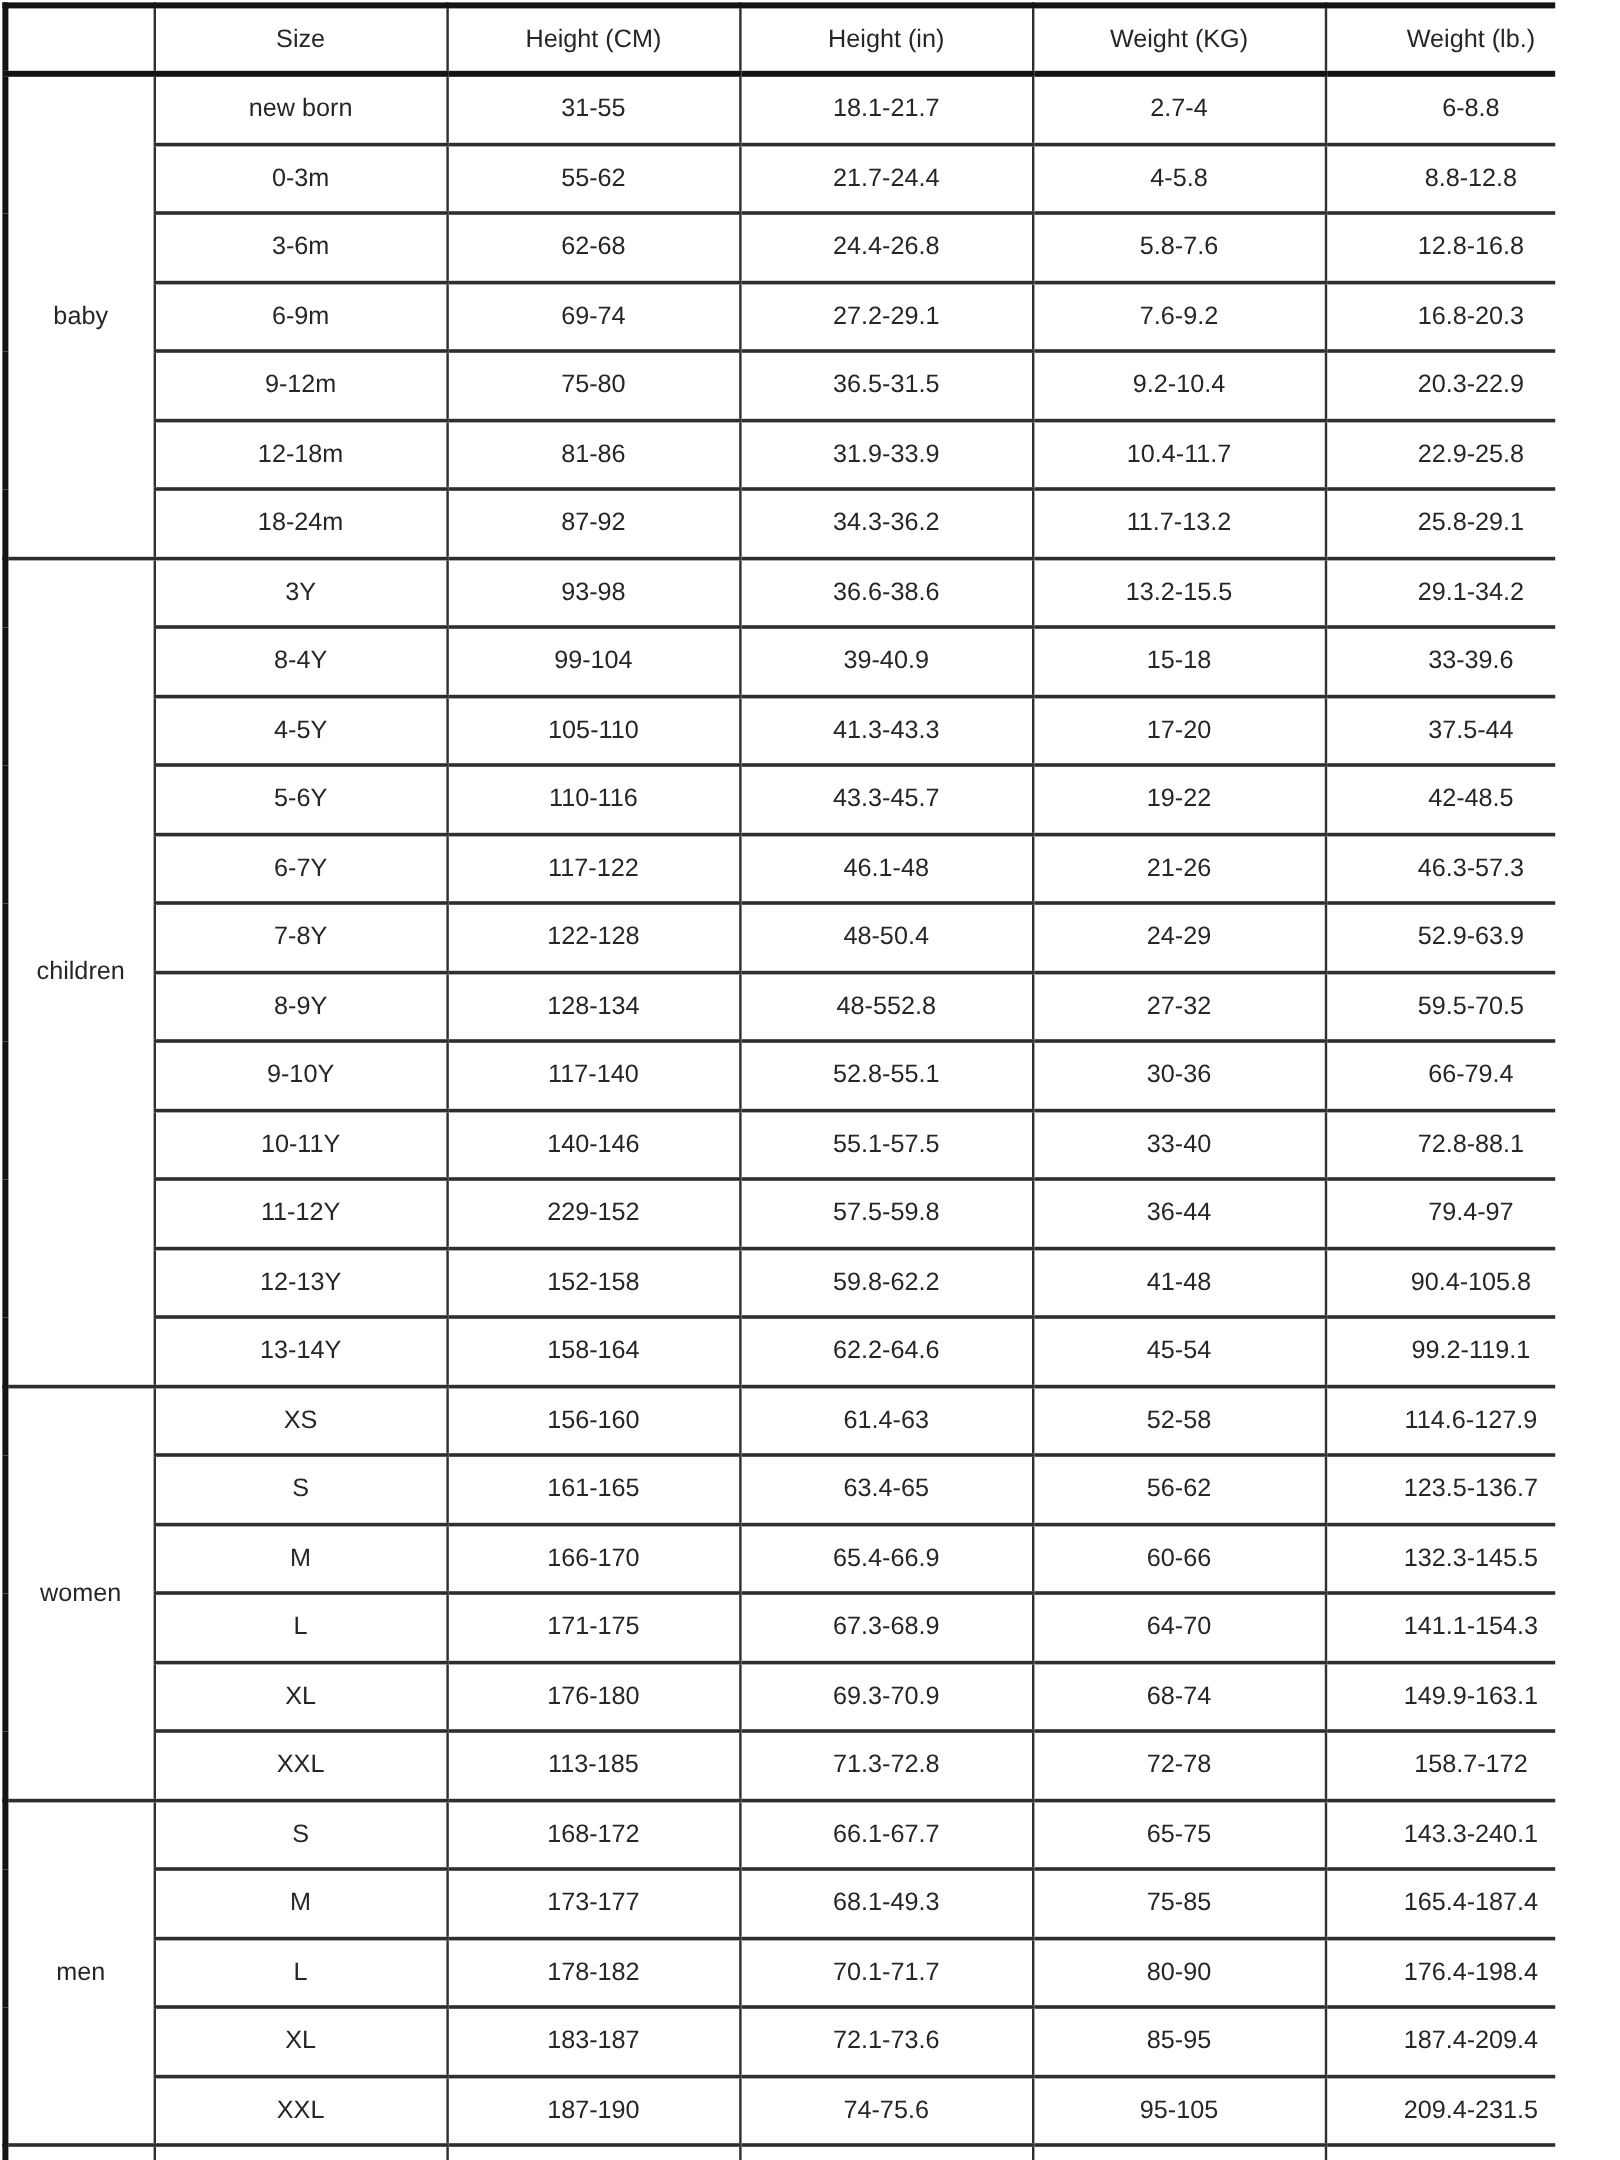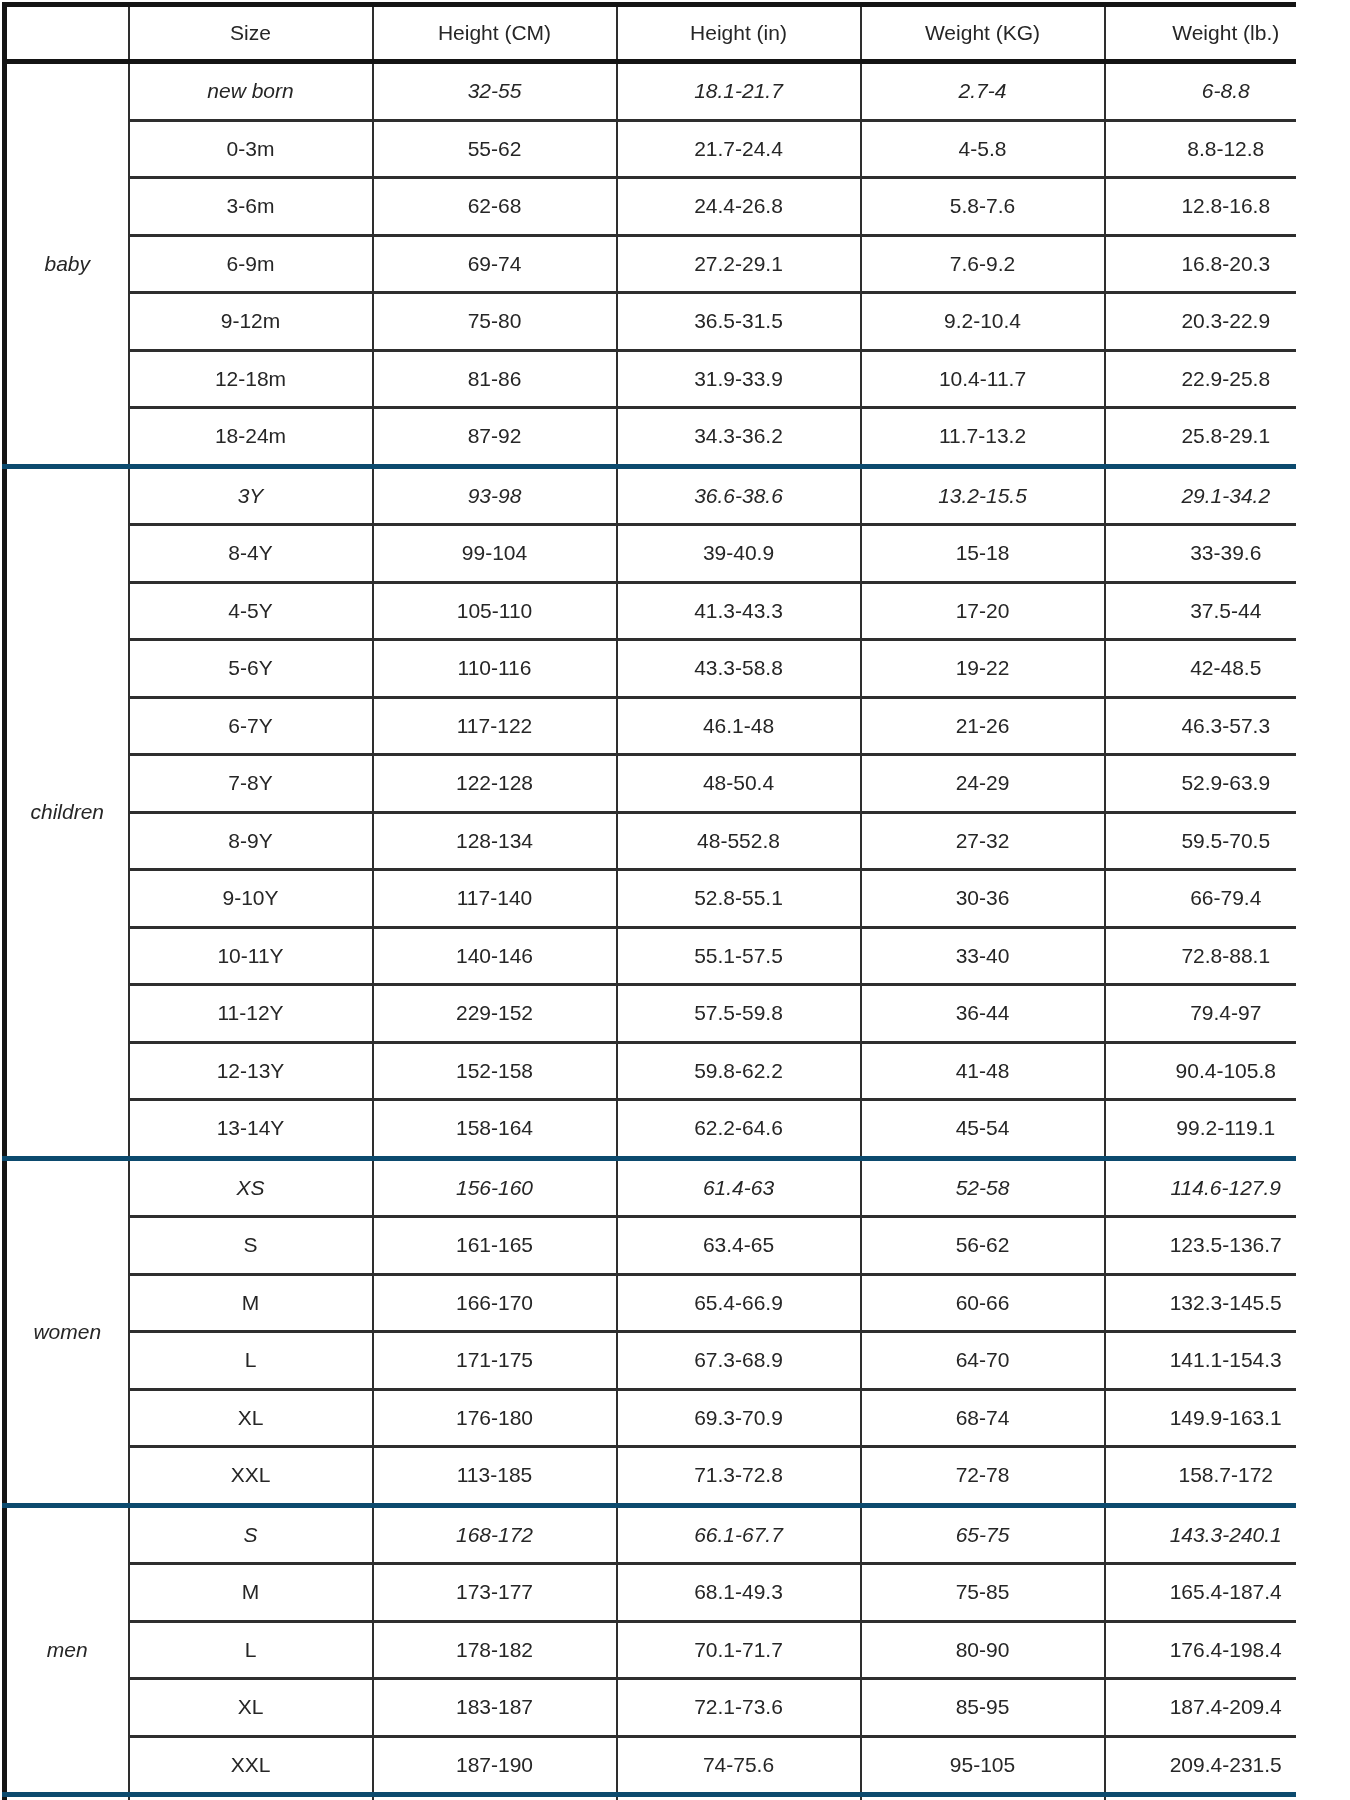--- a/index.html
+++ b/index.html
@@ -42,21 +42,21 @@
   
   table.size-chart {
     border: 5px solid #141414;
   }
   thead th, thead td {
     height: 52px;
     font-size: 22px;
     border-bottom: 5px solid #141414 !important;
   }
   tr.data-row td { height: 54.5px; }
-  tr.section-start td { border-top: 5px solid #0c4a6e; font-style: italic; }
+  tr.section-start td { border-top: 2px solid #0c4a6e; }
   td.group-cell {
     font-size: 21px;
   }
   tr.partial-row td { height: 54.5px; }
 </style>
 </head>
 <body>
 
 <div class="page">
   <table class="size-chart">
@@ -75,21 +75,21 @@
         <th>Height (CM)</th>
         <th>Height (in)</th>
         <th>Weight (KG)</th>
         <th>Weight (lb.)</th>
       </tr>
     </thead>
     <tbody>
         <tr class="data-row section-start">
           <td class="group-cell" rowspan="7">baby</td>
           <td class="size-cell">new born</td>
-          <td class="value-cell">32-55</td>
+          <td class="value-cell">31-55</td>
           <td class="value-cell">18.1-21.7</td>
           <td class="value-cell">2.7-4</td>
           <td class="value-cell">6-8.8</td>
         </tr>
         <tr class="data-row">
           <td class="size-cell">0-3m</td>
           <td class="value-cell">55-62</td>
           <td class="value-cell">21.7-24.4</td>
           <td class="value-cell">4-5.8</td>
           <td class="value-cell">8.8-12.8</td>
@@ -147,21 +147,21 @@
         <tr class="data-row">
           <td class="size-cell">4-5Y</td>
           <td class="value-cell">105-110</td>
           <td class="value-cell">41.3-43.3</td>
           <td class="value-cell">17-20</td>
           <td class="value-cell">37.5-44</td>
         </tr>
         <tr class="data-row">
           <td class="size-cell">5-6Y</td>
           <td class="value-cell">110-116</td>
-          <td class="value-cell">43.3-58.8</td>
+          <td class="value-cell">43.3-45.7</td>
           <td class="value-cell">19-22</td>
           <td class="value-cell">42-48.5</td>
         </tr>
         <tr class="data-row">
           <td class="size-cell">6-7Y</td>
           <td class="value-cell">117-122</td>
           <td class="value-cell">46.1-48</td>
           <td class="value-cell">21-26</td>
           <td class="value-cell">46.3-57.3</td>
         </tr>

